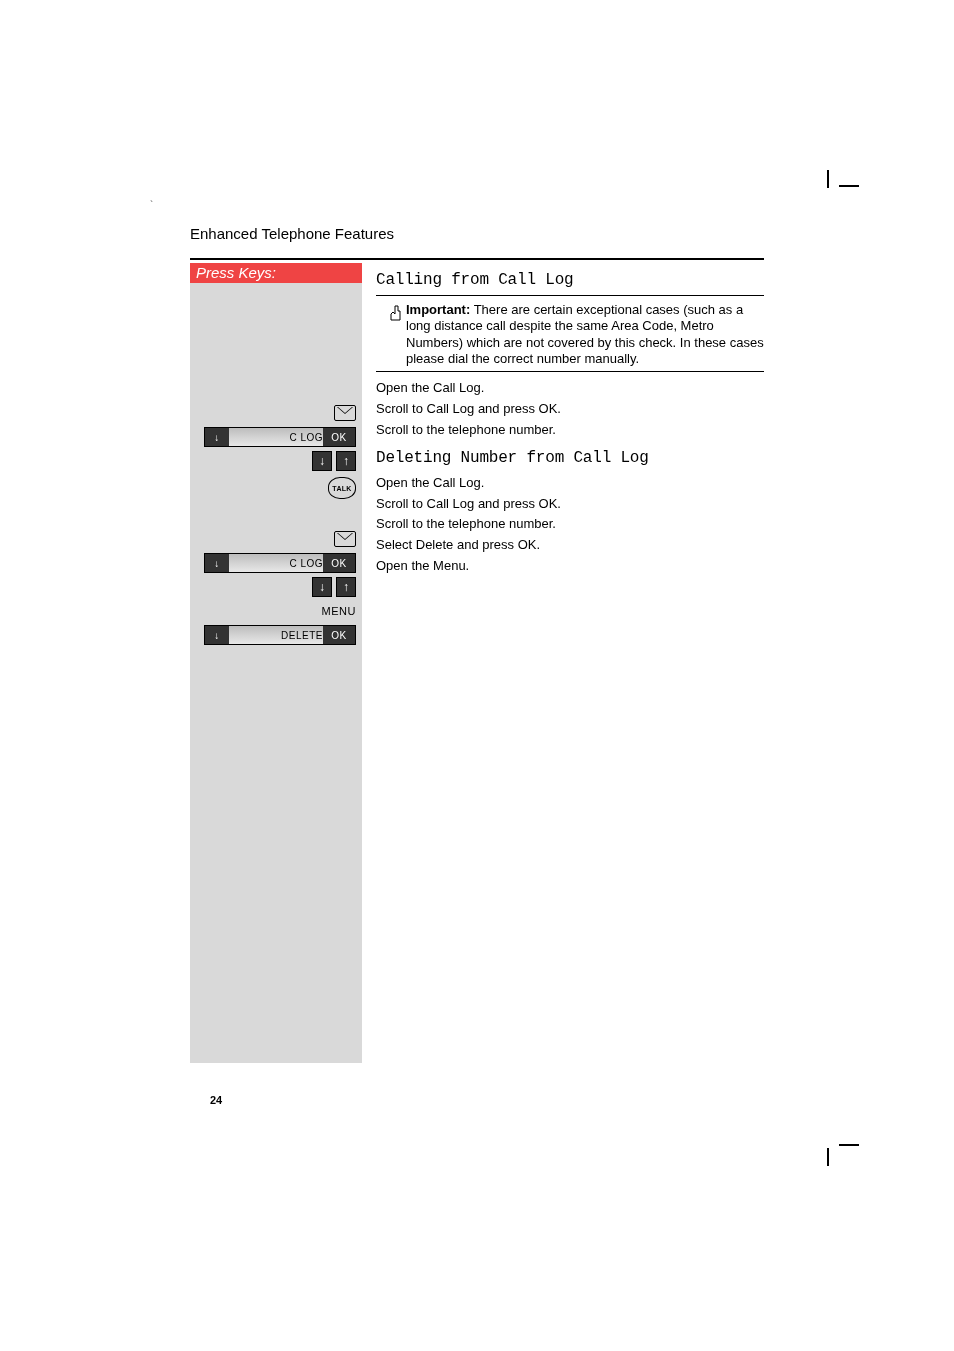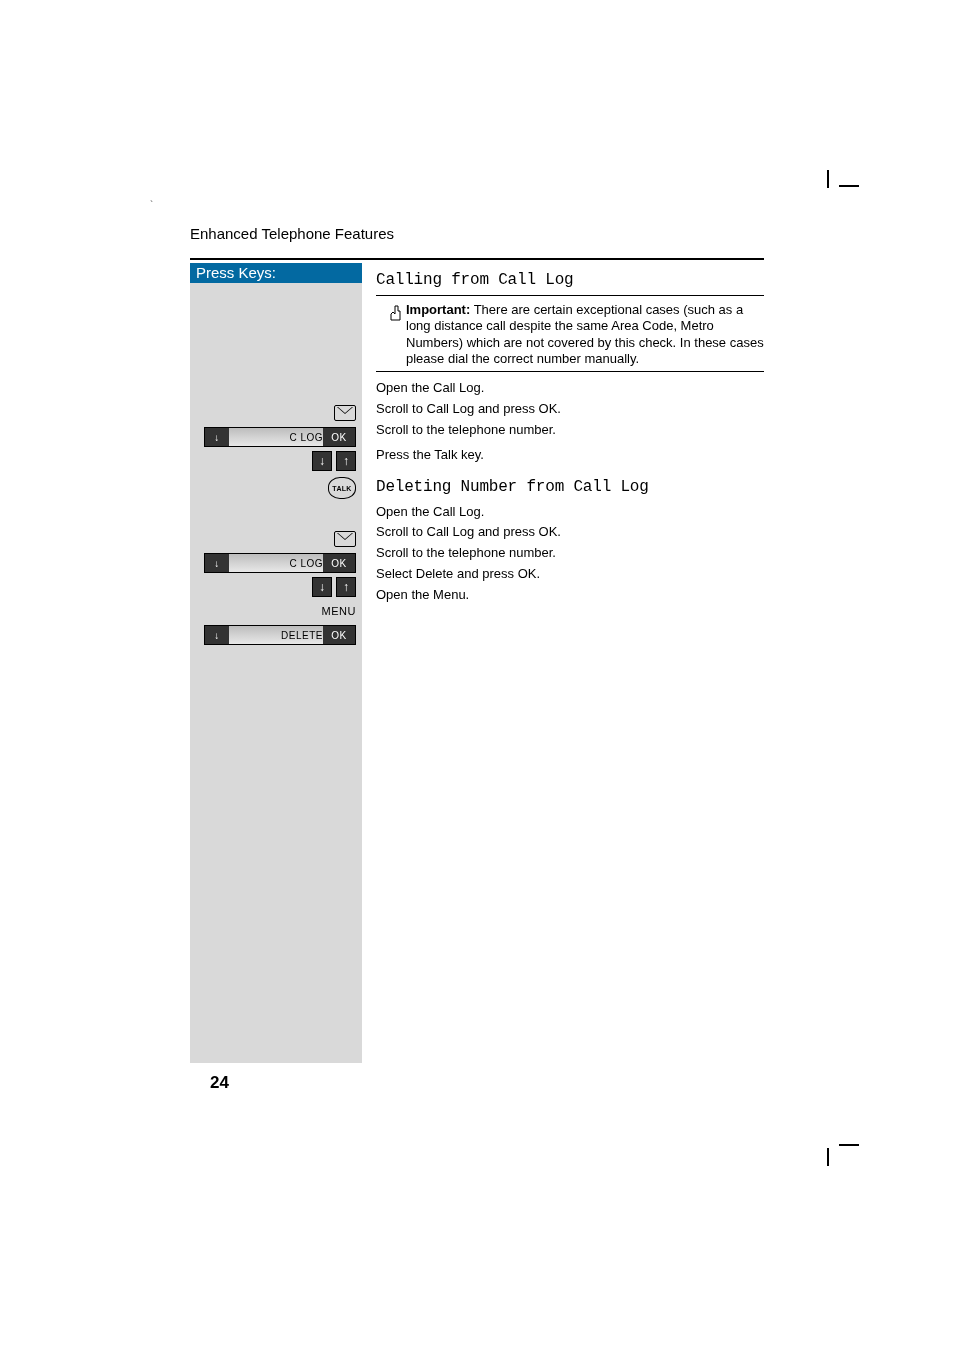--- a/index.html
+++ b/index.html
@@ -72,24 +72,25 @@
     flex: 0 0 172px;
     margin-right: 14px;
     min-height: 800px;
     box-sizing: border-box;
   }
   .right-col {
     flex: 1;
   }
 
   .press-keys-bar {
-    background: #0369a1;
+    background: #ef4444;
     color: #fff;
     font-size: 15px;
     padding: 1px 6px 2px 6px;
+    font-style: italic;
   }
 
   .sub-heading {
     font-size: 16px;
     font-weight: normal;
     margin: 8px 0 6px 0;
     font-family: Liberation Mono, monospace;
     font-stretch: condensed;
     letter-spacing: -0.2px;
   }
@@ -223,22 +224,22 @@
     font-weight: bold;
     display: flex;
     align-items: center;
     justify-content: center;
     letter-spacing: 0.3px;
   }
 
   .page-number {
     position: absolute;
     left: 210px;
-    bottom: 258px;
-    font-size: 17px;
+    bottom: 245px;
+    font-size: 11px;
     font-weight: bold;
   }
 </style>
 </head>
 <body>
 
 <div class="page">
 
   <span class="stray-tick">`</span>
   <span class="crop-tr-v"></span>
@@ -327,21 +328,20 @@
         </span>
         <span class="txt">
           <b>Important:</b><span> There are certain exceptional cases (such as a long distance call despite the same Area Code, Metro Numbers) which are not covered by this check. In these cases please dial the correct number manually.</span>
         </span>
       </div>
       <hr class="rule">
 
       <div class="instr">Open the Call Log.</div>
       <div class="instr">Scroll to Call Log and press OK.</div>
       <div class="instr">Scroll to the telephone number.</div>
-      <div class="instr" style="padding:6px 0">Press the Talk key.</div>
 
       <div class="sub-heading">Deleting Number from Call Log</div>
 
       <div class="instr">Open the Call Log.</div>
       <div class="instr">Scroll to Call Log and press OK.</div>
       <div class="instr">Scroll to the telephone number.</div>
       <div class="instr">Select Delete and press OK.</div>
       <div class="instr">Open the Menu.</div>
 
     </div>

